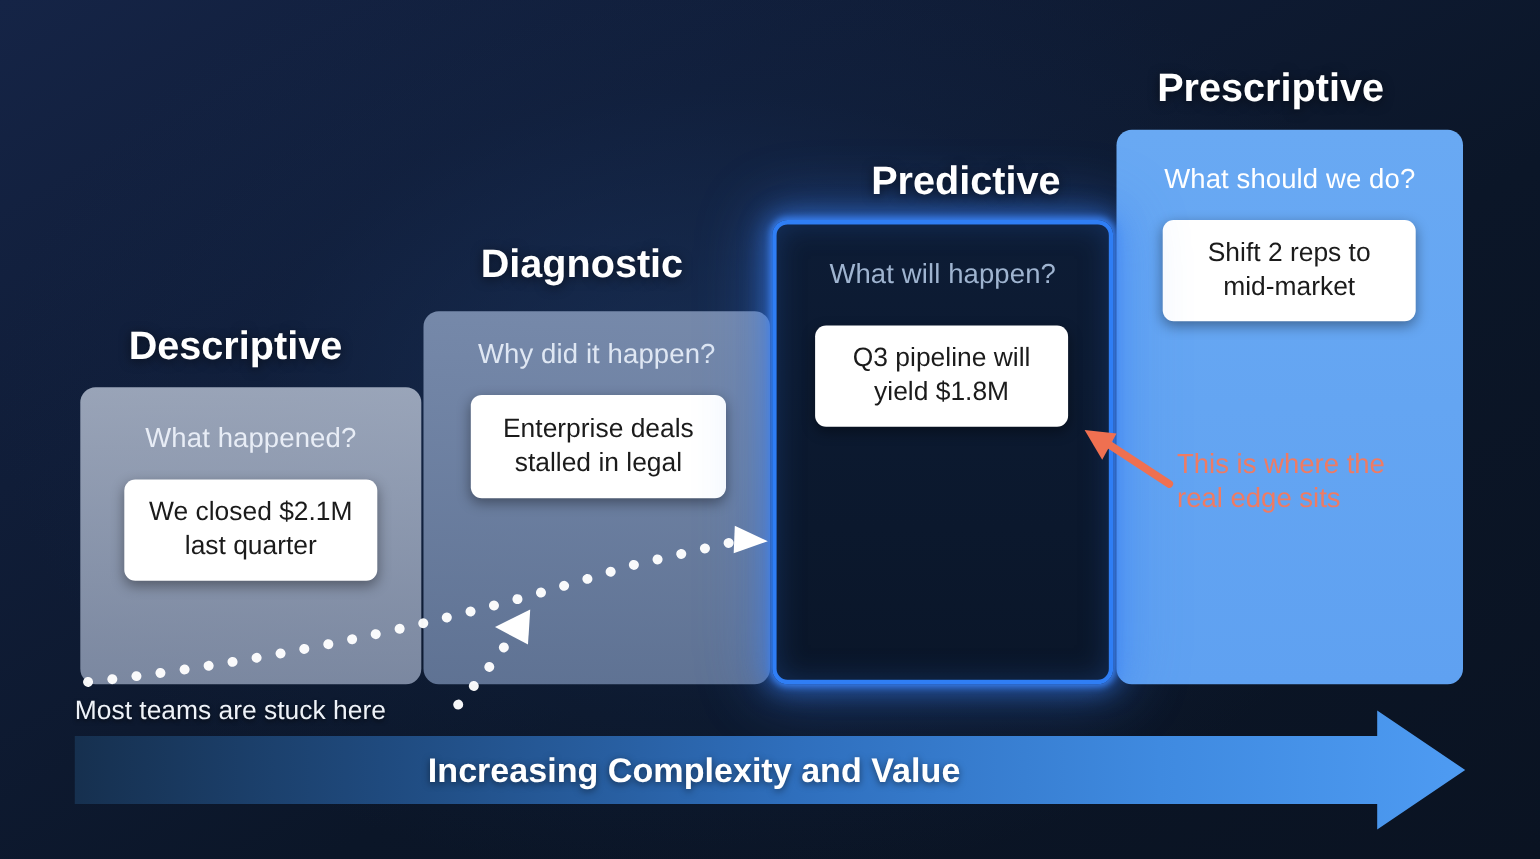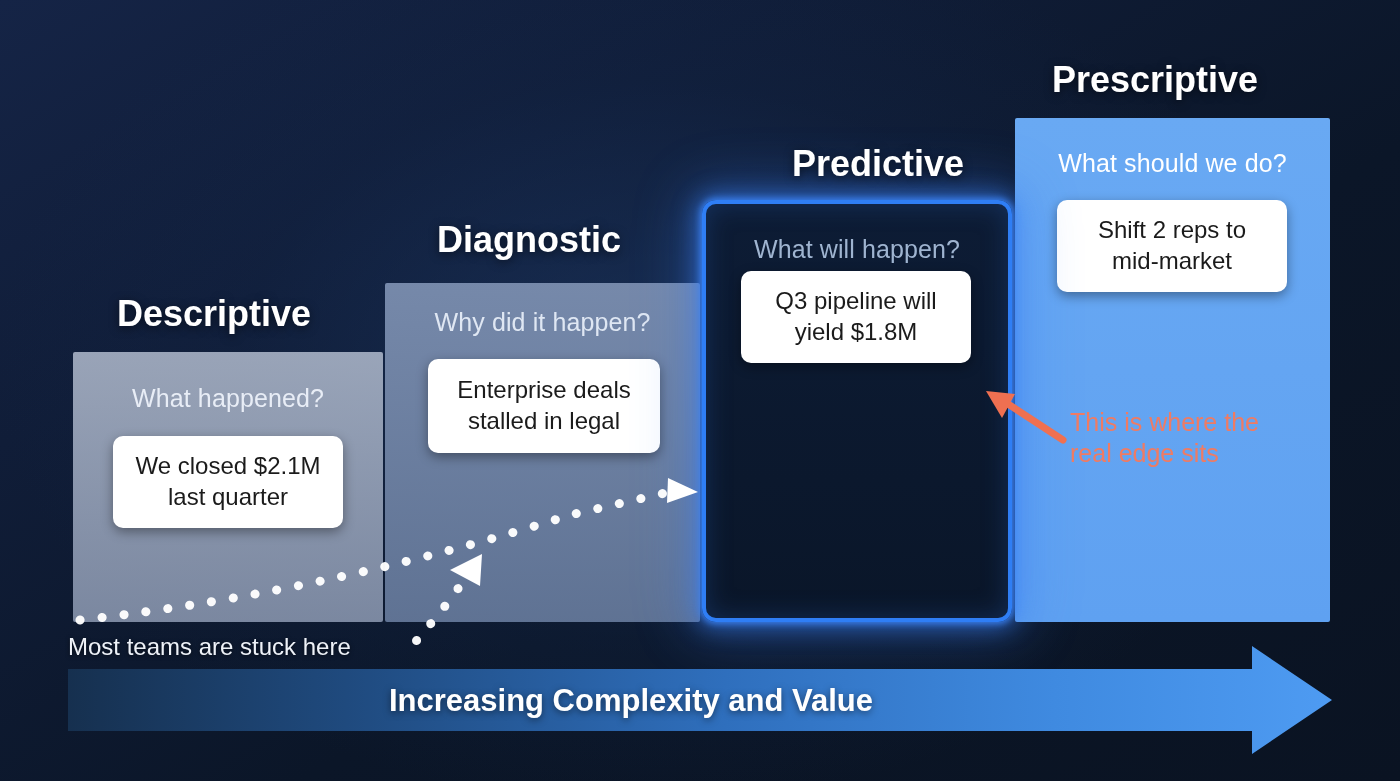--- a/index.html
+++ b/index.html
@@ -13,21 +13,21 @@
     position:absolute; left:0; top:0; width:1400px; height:781px;
     background:
       radial-gradient(ellipse 900px 620px at 46% 46%, rgba(32,62,112,0.55) 0%, rgba(20,40,76,0.25) 45%, rgba(10,20,38,0) 72%),
       linear-gradient(150deg, #152446 0%, #101d38 28%, #0b1628 60%, #0a1322 100%);
     overflow:hidden;
   }
 
   
   .col {
     position:absolute;
-    border-radius:2px;
+    border-radius:14px;
   }
   .col .q {
     position:absolute;
     left:0; right:0;
     text-align:center;
     font-size:25px;
     letter-spacing:0.1px;
   }
   .col .chip {
     position:absolute;
@@ -64,21 +64,21 @@
     background:linear-gradient(180deg, #0d1c35 0%, #0a1629 100%);
     border:4px solid #2f7ef5;
     border-radius:14px;
     box-shadow:
       0 0 6px 2px rgba(59,130,246,0.85),
       0 0 22px 6px rgba(59,130,246,0.55),
       0 0 54px 16px rgba(59,130,246,0.30),
       inset 0 0 26px rgba(36,88,170,0.35);
   }
   #col-predictive .q { top:31px; color:#9fb4d0; }
-  #col-predictive .chip { left:35px; top:67px; width:230px; height:92px; }
+  #col-predictive .chip { left:35px; top:92px; width:230px; height:92px; }
 
   
   #col-prescriptive {
     left:1015px; top:118px; width:315px; height:504px;
     background:linear-gradient(180deg, #69a9f3 0%, #5fa1f1 100%);
   }
   #col-prescriptive .q { top:31px; color:#ffffff; }
   #col-prescriptive .chip { left:42px; top:82px; width:230px; height:92px; }
 
   

